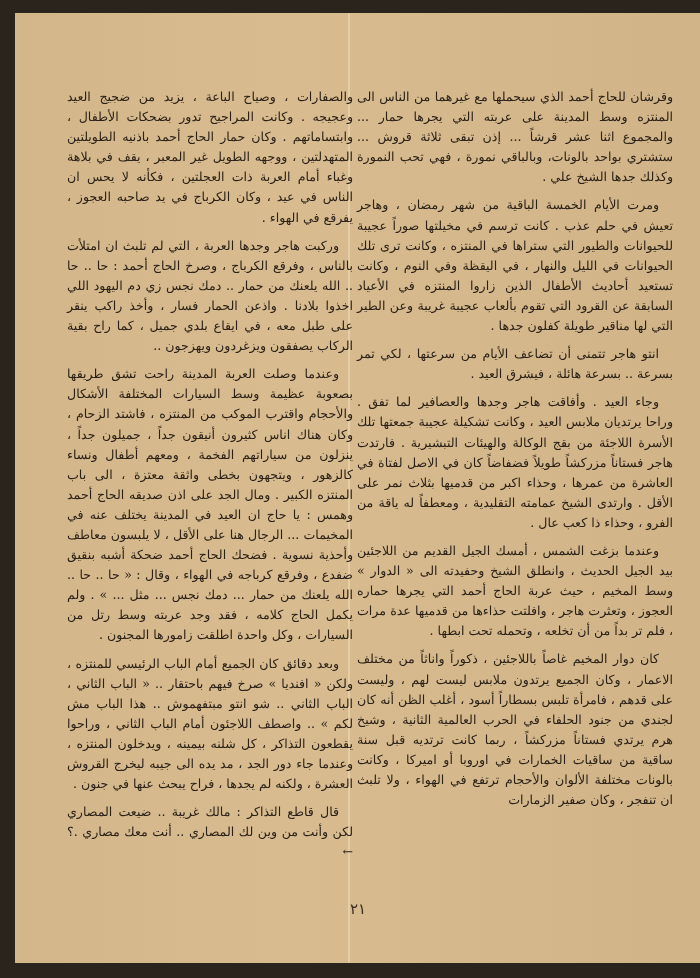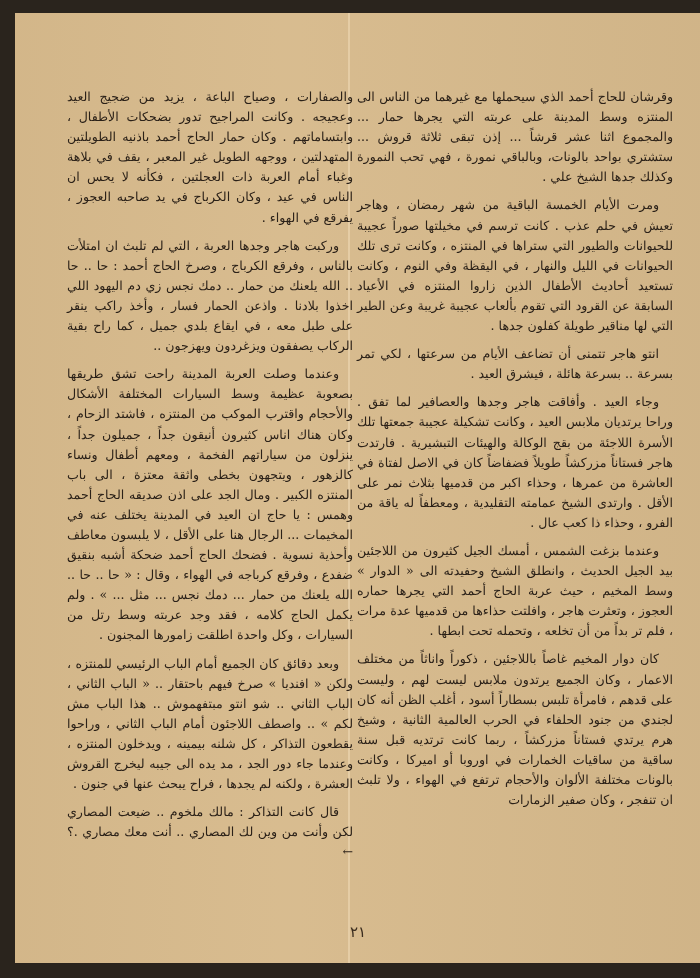--- a/index.html
+++ b/index.html
@@ -6,39 +6,39 @@
   body{width:700px;height:978px;background:#2a241d;position:relative;overflow:hidden;font-family:"DejaVu Serif",serif;}
   .page{position:absolute;left:15px;top:13px;width:685px;height:950px;background:#d7ba8c;
         background-image:linear-gradient(90deg,rgba(0,0,0,0.02),rgba(255,255,255,0.03) 40%,rgba(0,0,0,0.03));}
   .fold{position:absolute;left:333px;top:0;width:2px;height:950px;background:rgba(255,240,210,0.35);}
   .col{position:absolute;top:74px;direction:rtl;text-align:justify;color:#2b2118;
        font-size:12.6px;line-height:20.1px;}
   .col.right{left:342px;width:316px;}
   .col.left{left:52px;width:286px;}
   .col p{margin:0 0 8px 0;text-indent:14px;text-align-last:right;}
   .col p.first{text-indent:0;}
-  .pnum{position:absolute;left:335px;top:910px;font-size:15px;color:#3a2c1e;direction:rtl;}
+  .pnum{position:absolute;left:335px;top:887px;font-size:15px;color:#3a2c1e;direction:rtl;}
 </style>
 </head>
 <body>
 
 <div class="page">
   <div class="fold"></div>
 
   <div class="col right">
     <p class="first">وقرشان للحاج أحمد الذي سيحملها مع غيرهما من الناس الى المنتزه وسط المدينة على عربته التي يجرها حمار ... والمجموع اثنا عشر قرشاً ... إذن تبقى ثلاثة قروش ... ستشتري بواحد بالونات، وبالباقي نمورة ، فهي تحب النمورة وكذلك جدها الشيخ علي .</p>
     <p>ومرت الأيام الخمسة الباقية من شهر رمضان ، وهاجر تعيش في حلم عذب . كانت ترسم في مخيلتها صوراً عجيبة للحيوانات والطيور التي ستراها في المنتزه ، وكانت ترى تلك الحيوانات في الليل والنهار ، في اليقظة وفي النوم ، وكانت تستعيد أحاديث الأطفال الذين زاروا المنتزه في الأعياد السابقة عن القرود التي تقوم بألعاب عجيبة غريبة وعن الطير التي لها مناقير طويلة كفلون جدها .</p>
     <p>انتو هاجر تتمنى أن تضاعف الأيام من سرعتها ، لكي تمر بسرعة .. بسرعة هائلة ، فيشرق العيد .</p>
     <p>وجاء العيد . وأفاقت هاجر وجدها والعصافير لما تفق . وراحا يرتديان ملابس العيد ، وكانت تشكيلة عجيبة جمعتها تلك الأسرة اللاجئة من بقج الوكالة والهيئات التبشيرية . فارتدت هاجر فستاناً مزركشاً طويلاً فضفاضاً كان في الاصل لفتاة في العاشرة من عمرها ، وحذاء اكبر من قدميها بثلاث نمر على الأقل . وارتدى الشيخ عمامته التقليدية ، ومعطفاً له ياقة من الفرو ، وحذاء ذا كعب عال .</p>
-    <p>وعندما بزغت الشمس ، أمسك الجيل كثيرون من اللاجئين بيد الجيل الحديث ، وانطلق الشيخ وحفيدته الى « الدوار » وسط المخيم ، حيث عربة الحاج أحمد التي يجرها حماره العجوز ، وتعثرت هاجر ، وافلتت حذاءها من قدميها عدة مرات ، فلم تر بداً من أن تخلعه ، وتحمله تحت ابطها .</p>
+    <p>وعندما بزغت الشمس ، أمسك الجيل القديم من اللاجئين بيد الجيل الحديث ، وانطلق الشيخ وحفيدته الى « الدوار » وسط المخيم ، حيث عربة الحاج أحمد التي يجرها حماره العجوز ، وتعثرت هاجر ، وافلتت حذاءها من قدميها عدة مرات ، فلم تر بداً من أن تخلعه ، وتحمله تحت ابطها .</p>
     <p>كان دوار المخيم غاصاً باللاجئين ، ذكوراً واناثاً من مختلف الاعمار ، وكان الجميع يرتدون ملابس ليست لهم ، وليست على قدهم ، فامرأة تلبس بسطاراً أسود ، أغلب الظن أنه كان لجندي من جنود الحلفاء في الحرب العالمية الثانية ، وشيخ هرم يرتدي فستاناً مزركشاً ، ربما كانت ترتديه قبل سنة ساقية من ساقيات الخمارات في اوروبا أو اميركا ، وكانت بالونات مختلفة الألوان والأحجام ترتفع في الهواء ، ولا تلبث ان تنفجر ، وكان صفير الزمارات</p>
   </div>
 
   <div class="col left">
     <p class="first">والصفارات ، وصياح الباعة ، يزيد من ضجيج العيد وعجيجه . وكانت المراجيح تدور بضحكات الأطفال ، وابتساماتهم . وكان حمار الحاج أحمد باذنيه الطويلتين المتهدلتين ، ووجهه الطويل غير المعبر ، يقف في بلاهة وغباء أمام العربة ذات العجلتين ، فكأنه لا يحس ان الناس في عيد ، وكان الكرباج في يد صاحبه العجوز ، يفرقع في الهواء .</p>
     <p>وركبت هاجر وجدها العربة ، التي لم تلبث ان امتلأت بالناس ، وفرقع الكرباج ، وصرخ الحاج أحمد : حا .. حا .. الله يلعنك من حمار .. دمك نجس زي دم اليهود اللي اخذوا بلادنا . واذعن الحمار فسار ، وأخذ راكب ينقر على طبل معه ، في ايقاع بلدي جميل ، كما راح بقية الركاب يصفقون ويزغردون ويهزجون ..</p>
     <p>وعندما وصلت العربة المدينة راحت تشق طريقها بصعوبة عظيمة وسط السيارات المختلفة الأشكال والأحجام واقترب الموكب من المنتزه ، فاشتد الزحام ، وكان هناك اناس كثيرون أنيقون جداً ، جميلون جداً ، ينزلون من سياراتهم الفخمة ، ومعهم أطفال ونساء كالزهور ، ويتجهون بخطى واثقة معتزة ، الى باب المنتزه الكبير . ومال الجد على اذن صديقه الحاج أحمد وهمس : يا حاج ان العيد في المدينة يختلف عنه في المخيمات ... الرجال هنا على الأقل ، لا يلبسون معاطف وأحذية نسوية . فضحك الحاج أحمد ضحكة أشبه بنقيق ضفدع ، وفرقع كرباجه في الهواء ، وقال : « حا .. حا .. الله يلعنك من حمار ... دمك نجس ... مثل ... » . ولم يكمل الحاج كلامه ، فقد وجد عربته وسط رتل من السيارات ، وكل واحدة اطلقت زامورها المجنون .</p>
     <p>وبعد دقائق كان الجميع أمام الباب الرئيسي للمنتزه ، ولكن « افنديا » صرخ فيهم باحتقار .. « الباب الثاني ، الباب الثاني .. شو انتو مبتفهموش .. هذا الباب مش لكم » .. واصطف اللاجئون أمام الباب الثاني ، وراحوا يقطعون التذاكر ، كل شلنه بيمينه ، ويدخلون المنتزه ، وعندما جاء دور الجد ، مد يده الى جيبه ليخرج القروش العشرة ، ولكنه لم يجدها ، فراح يبحث عنها في جنون .</p>
-    <p>قال كانت التذاكر : مالك ملخوم .. ضيعت المصاري لكن وأنت من وين لك المصاري .. أنت معك مصاري .؟ ←</p>
+    <p>قال قاطع التذاكر : مالك غريبة .. ضيعت المصاري لكن وأنت من وين لك المصاري .. أنت معك مصاري .؟ ←</p>
   </div>
 
   <div class="pnum">٢١</div>
 </div>
 
 </body></html>

